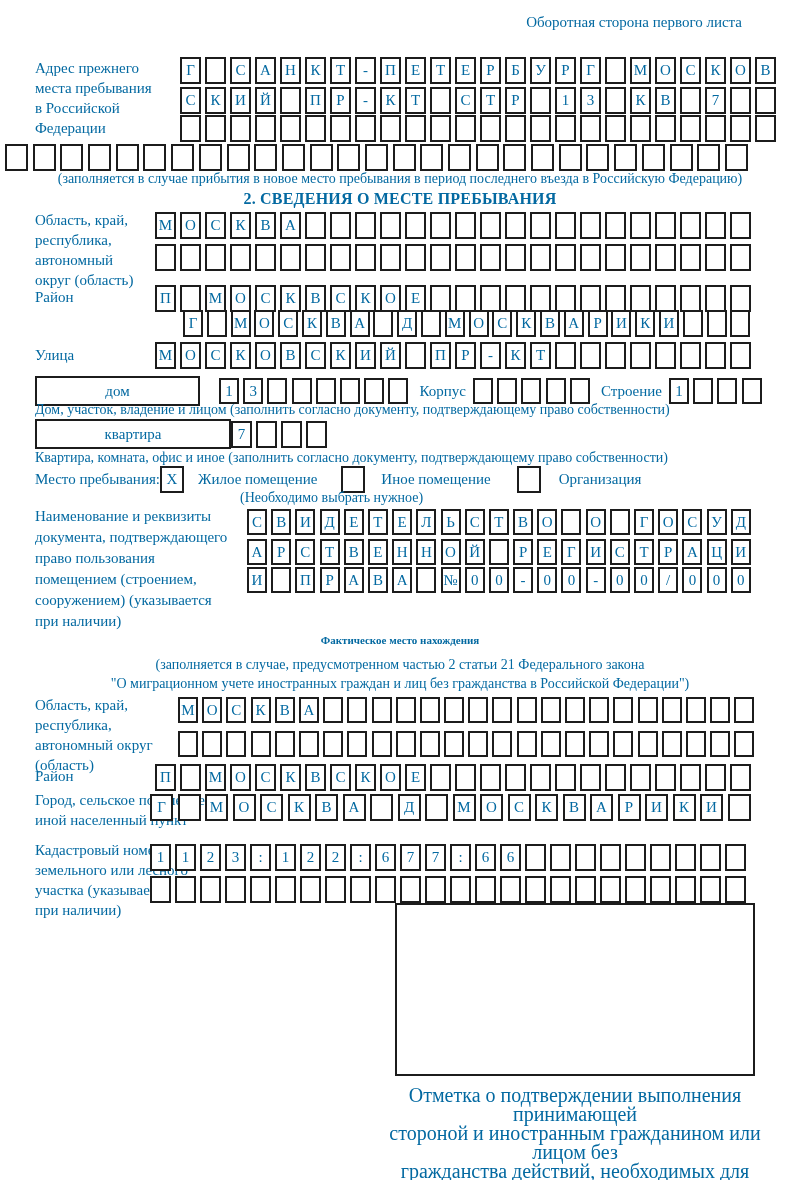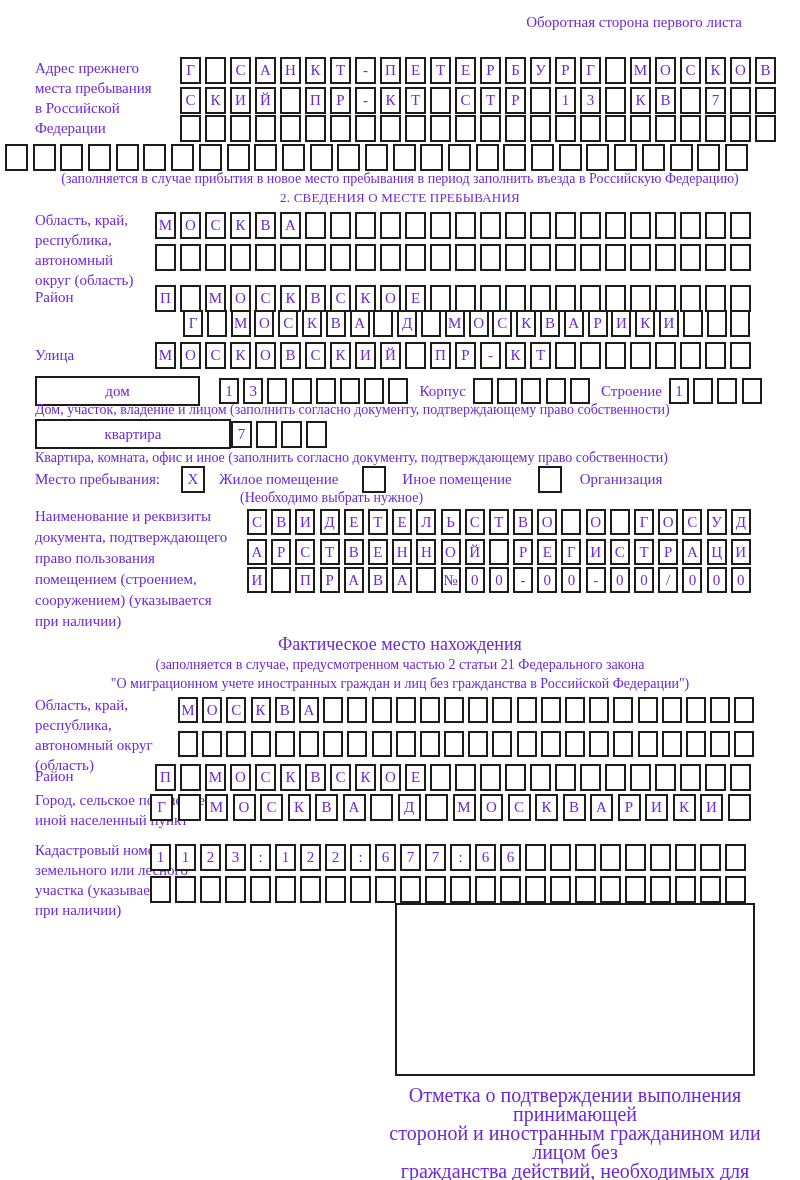--- a/index.html
+++ b/index.html
@@ -1,32 +1,32 @@
 <!DOCTYPE html>
 <html><head>
 <meta charset="utf-8">
 <style>
 *{margin:0;padding:0;box-sizing:border-box}
 html,body{background:#fff}
-.page{position:relative;width:800px;height:1180px;background:#fff;color:#6d28d9;
+.page{position:relative;width:800px;height:1180px;background:#fff;color:#0369a1;
   font-family:"Liberation Serif","DejaVu Serif",serif;font-size:15px;overflow:hidden}
 .abs{position:absolute}
 .lbl{white-space:pre-line;line-height:20px;font-size:15px}
 .lbl.lh21{line-height:21px}
 .grid{display:flex;height:27px}
 .cbox{flex:0 0 auto;width:21px;height:27px;border:2px solid #1c1c1c;margin-right:4px;
   text-align:center;font-size:15px;line-height:23px;background:#fff}
 .g24 .cbox{width:20px;height:26px;margin-right:4.2px;line-height:22px}
 .g23 .cbox{width:20px;margin-right:3.8px}
 .g27 .cbox{width:23px;margin-right:4.5px}
 .g28 .cbox{width:23px;margin-right:4.7px}
 .center{left:0;width:800px;text-align:center}
 .hdr{font-size:15px}
-.title{font-weight:normal;font-size:13px;letter-spacing:.2px}
-.subtitle{font-weight:normal;font-size:18px}
+.title{font-weight:bold;font-size:16px;letter-spacing:.2px}
+.subtitle{font-weight:bold;font-size:11px}
 .note{font-size:14px}
 .wbox{border:2px solid #1c1c1c;height:30px;display:flex;align-items:center;justify-content:center;font-size:15px;background:#fff}
 .flexrow{display:flex;align-items:center}
 .lbl-inline{line-height:30px;margin:6px 7px;white-space:nowrap}
 .chk{flex:0 0 auto;width:24px;height:27px;border:2px solid #1c1c1c;text-align:center;line-height:23px;font-size:15px;background:#fff}
 .stamp{width:360px;height:173px;border:2px solid #1c1c1c;background:#fff}
 .caption{text-align:center;line-height:19px;font-size:20px;white-space:pre-line}
 
 .p-hdr{top:14px;right:58px}
 .p-addr-lbl{left:35px;top:58px;width:150px}
@@ -45,21 +45,21 @@
 .p-gorod-g{left:183px;top:310px}
 .p-ulitsa-lbl{left:35px;top:345px}
 .p-ulitsa-g{left:155px;top:342px}
 .p-dom-row{left:35px;top:370px}
 .p-dom-row .wbox{width:165px;margin-right:19px}
 .p-dom-note{left:35px;top:402px}
 .p-kv-row{left:35px;top:419px}
 .p-kv-row .wbox{width:196px;}
 .p-kv-note{left:35px;top:450px}
 .p-mesto-row{left:35px;top:466px}
-.p-mesto-row .m-lbl{margin-right:21px}
+.p-mesto-row .m-lbl{margin-right:0}
 .p-mesto-row .chk1{margin-right:14px}
 .p-mesto-row .o-lbl1{margin-right:24px}
 .p-mesto-row .chk2{margin-right:16px}
 .p-mesto-row .o-lbl2{margin-right:26px}
 .p-mesto-row .chk3{margin-right:18px}
 .p-vybrat{left:240px;top:490px}
 .p-doc-lbl{left:35px;top:506px;width:215px}
 .p-doc-g1{left:247px;top:509px}
 .p-doc-g2{left:247px;top:539px}
 .p-doc-g3{left:247px;top:567px}
@@ -190,21 +190,21 @@
       <span class="cbox"></span>
       <span class="cbox"></span>
       <span class="cbox"></span>
       <span class="cbox"></span>
       <span class="cbox"></span>
       <span class="cbox"></span>
       <span class="cbox"></span>
       <span class="cbox"></span>
       <span class="cbox"></span>
     </div>
-  <div class="abs note center p-addr-note">(заполняется в случае прибытия в новое место пребывания в период заполнить въезда в Российскую Федерацию)</div>
+  <div class="abs note center p-addr-note">(заполняется в случае прибытия в новое место пребывания в период последнего въезда в Российскую Федерацию)</div>
 
   <div class="abs title center p-s2-title">2. СВЕДЕНИЯ О МЕСТЕ ПРЕБЫВАНИЯ</div>
 
   <div class="abs lbl p-obl-lbl">Область, край,
 республика,
 автономный
 округ (область)</div>
   <div class="abs grid p-obl-g1">
       <span class="cbox">М</span>
       <span class="cbox">О</span>

